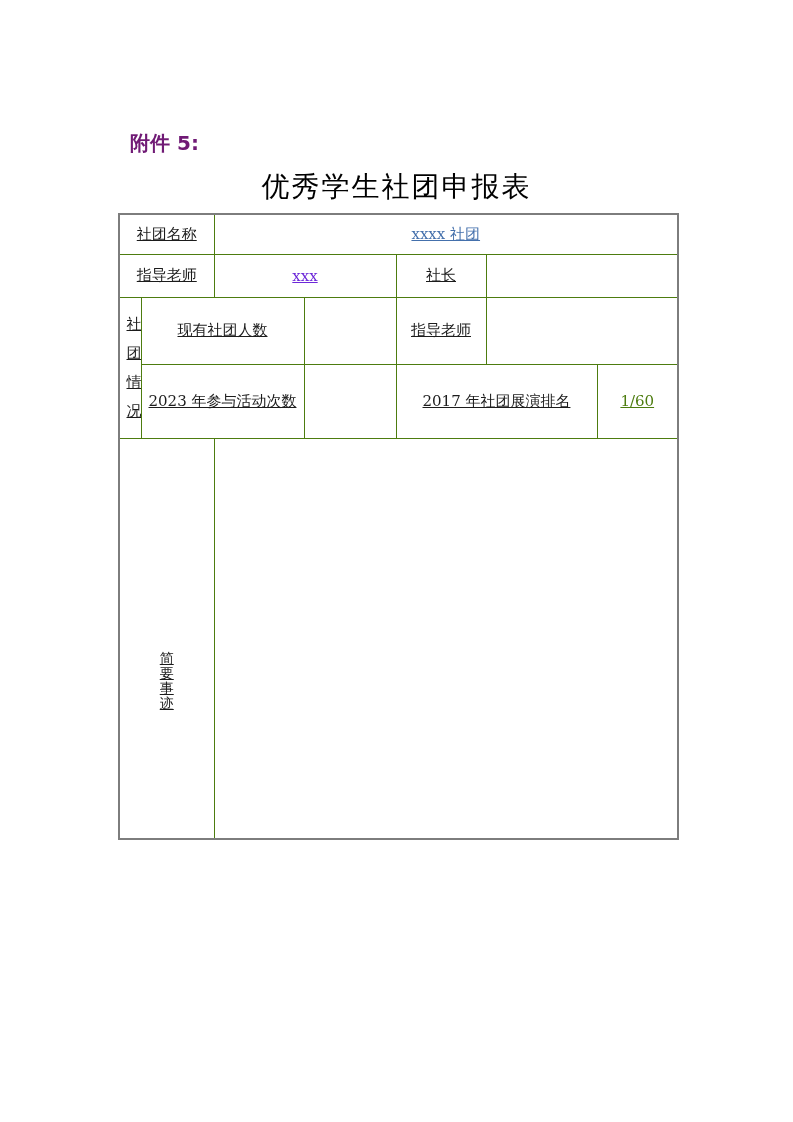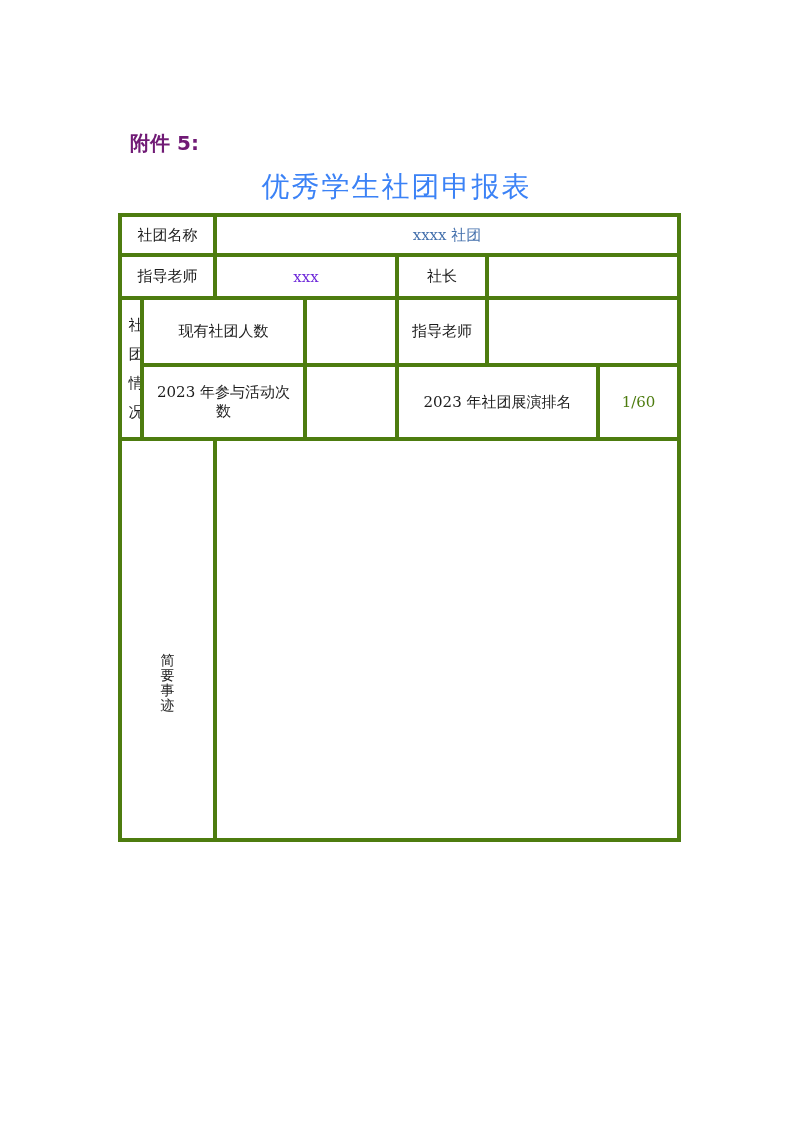--- a/index.html
+++ b/index.html
@@ -24,38 +24,39 @@
   .title {
     position: absolute;
     left: 0;
     top: 168px;
     width: 793px;
     margin: 0;
     text-align: center;
     font-weight: normal;
     font-size: 28px;
     letter-spacing: 2px;
-    color: #3b82f6;
+    color: #000000;
   }
   table.form-table {
     position: absolute;
     left: 118px;
     top: 213px;
     width: 559px;
     border-collapse: collapse;
     table-layout: fixed;
     border: 2px solid #7d7d7d;
   }
   table.form-table td {
-    border: 4px solid #4d7c0f;
+    border: 1px solid #4d7c0f;
     text-align: center;
     vertical-align: middle;
     font-size: 15px;
     padding: 6px;
     overflow: hidden;
+    text-decoration: underline;
   }
   tr.r1 { height: 40px; }
   tr.r2 { height: 43px; }
   tr.r3 { height: 67px; }
   tr.r4 { height: 74px; }
   tr.r5 { height: 401px; margin-top: 44px; }
   .vtext {
     display: block;
     margin: 0 auto;
     width: 16px;
@@ -107,21 +108,21 @@
       </td>
       <td colspan="2" class="small-label">现有社团人数</td>
       <td></td>
       <td>指导老师</td>
       <td colspan="2"></td>
     </tr>
 
     <tr class="r4">
       <td colspan="2" class="small-label">2023 年参与活动次数</td>
       <td></td>
-      <td colspan="2">2023 年社团展演排名</td>
+      <td colspan="2">2017 年社团展演排名</td>
       <td class="blue" style="color: #4d7c0f;">1/60</td>
     </tr>
 
     <tr class="r5">
       <td colspan="2" class="deeds-cell">
         <div class="deeds-pad">
           <span class="vtext deeds-vtext">简要事迹</span>
         </div>
       </td>
       <td colspan="5"></td>

